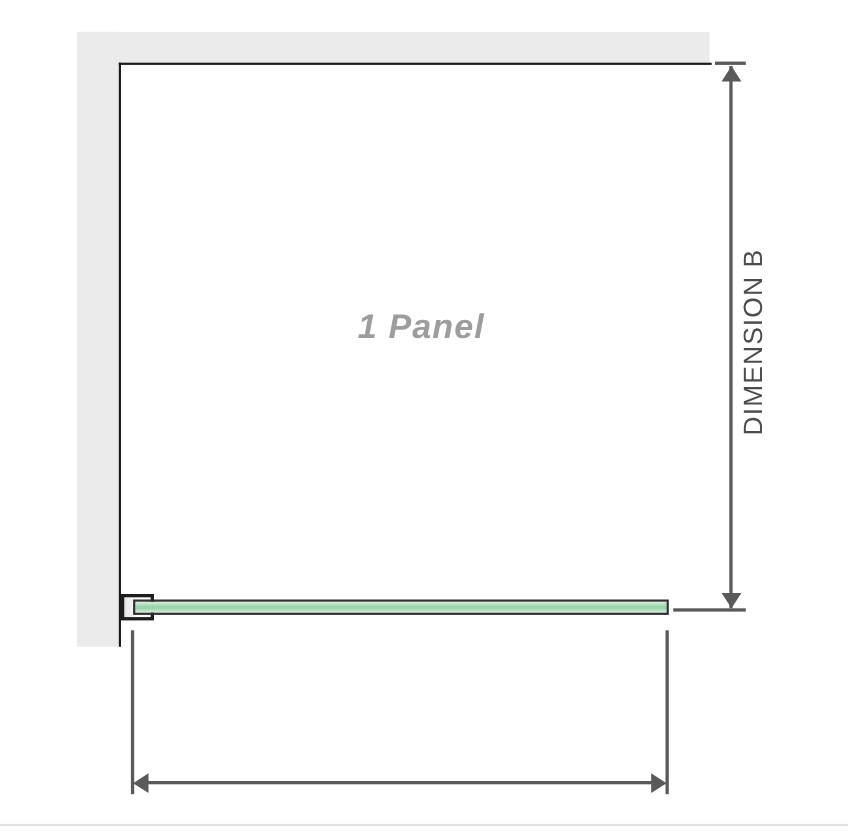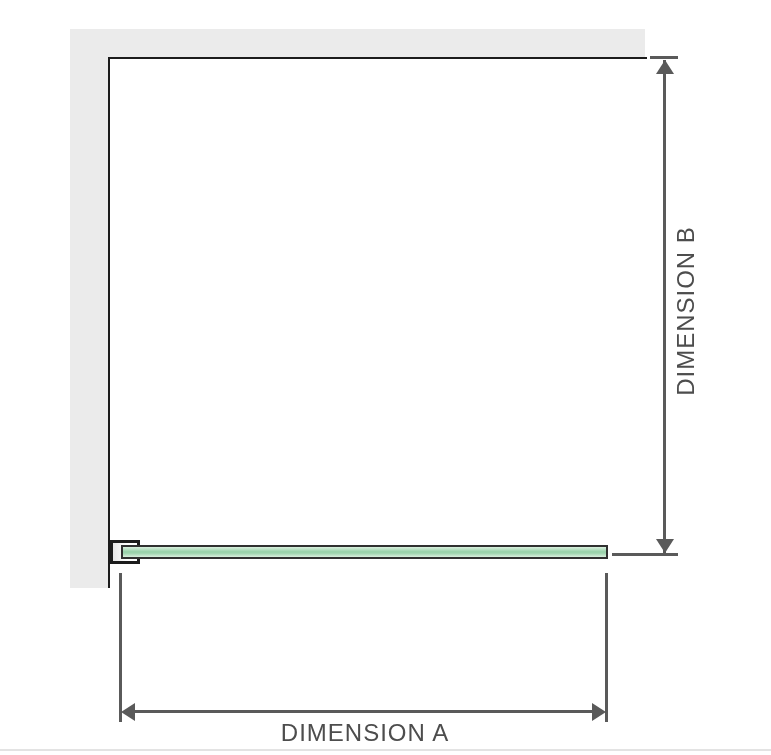--- a/index.html
+++ b/index.html
@@ -134,30 +134,30 @@
 <div class="canvas">
 
   <div class="abs wall-top"></div>
   <div class="abs wall-left"></div>
   <div class="abs wall-edge-top"></div>
   <div class="abs wall-edge-left"></div>
 
   <div class="abs bracket"></div>
   <div class="abs glass"></div>
 
+  <div class="abs panel-label">1 Panel</div>
 
   <div class="abs dim dim-b-tick-top"></div>
   <div class="abs dim dim-b-tick-bottom"></div>
   <div class="abs dim dim-b-line"></div>
   <div class="abs arrow dim-b-arrow-up"></div>
   <div class="abs arrow dim-b-arrow-down"></div>
   <div class="abs dim-b-label">DIMENSION B</div>
 
   <div class="abs dim dim-a-ext-left"></div>
   <div class="abs dim dim-a-ext-right"></div>
   <div class="abs dim dim-a-line"></div>
   <div class="abs arrow dim-a-arrow-left"></div>
   <div class="abs arrow dim-a-arrow-right"></div>
-  <div class="abs dim-a-label">DIMENSION A</div>
 
   <div class="abs bottom-divider"></div>
 
 </div>
 
 </body></html>

